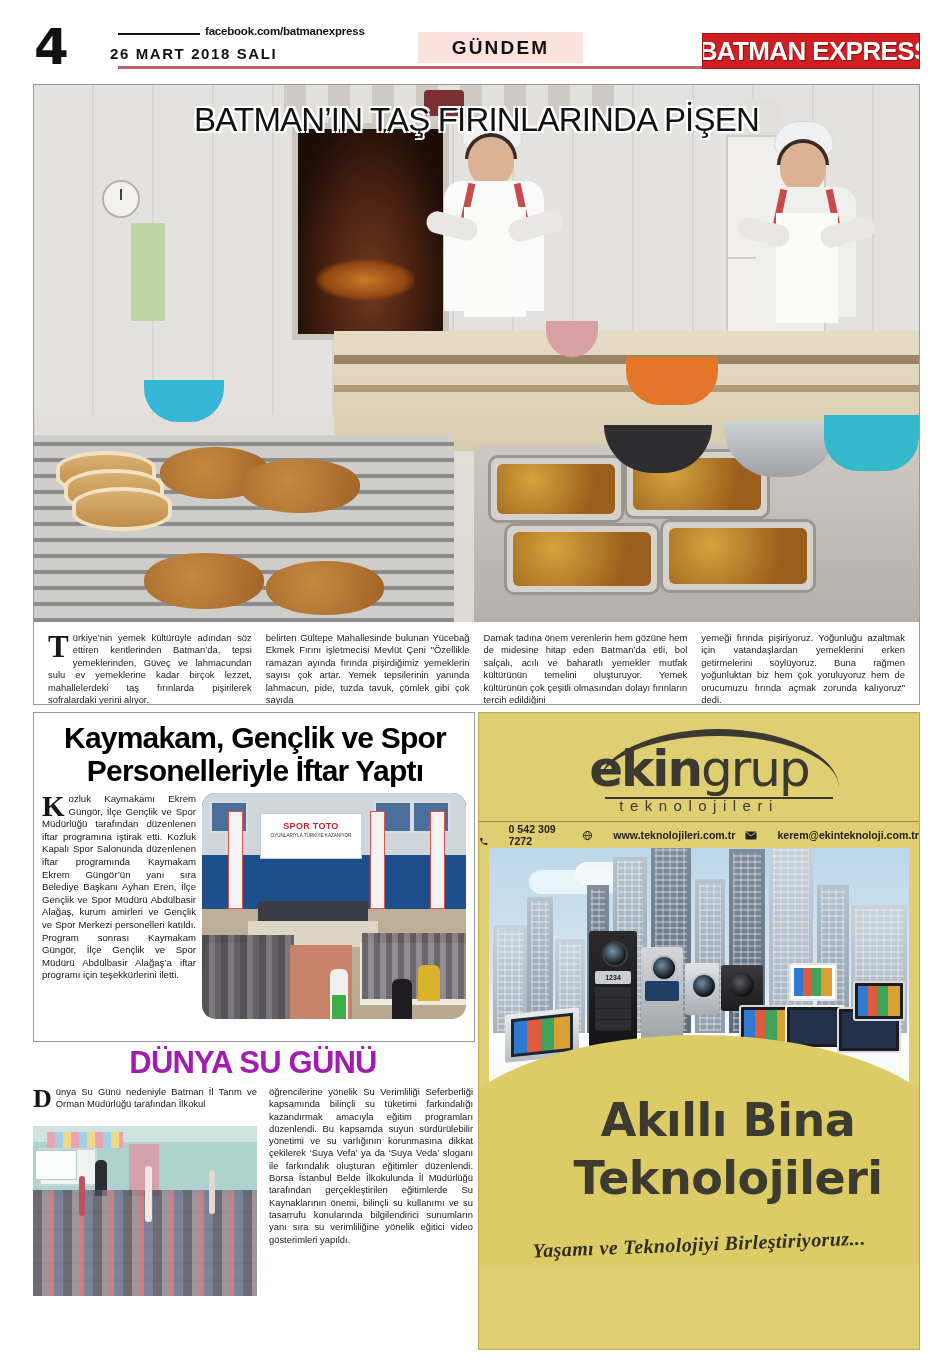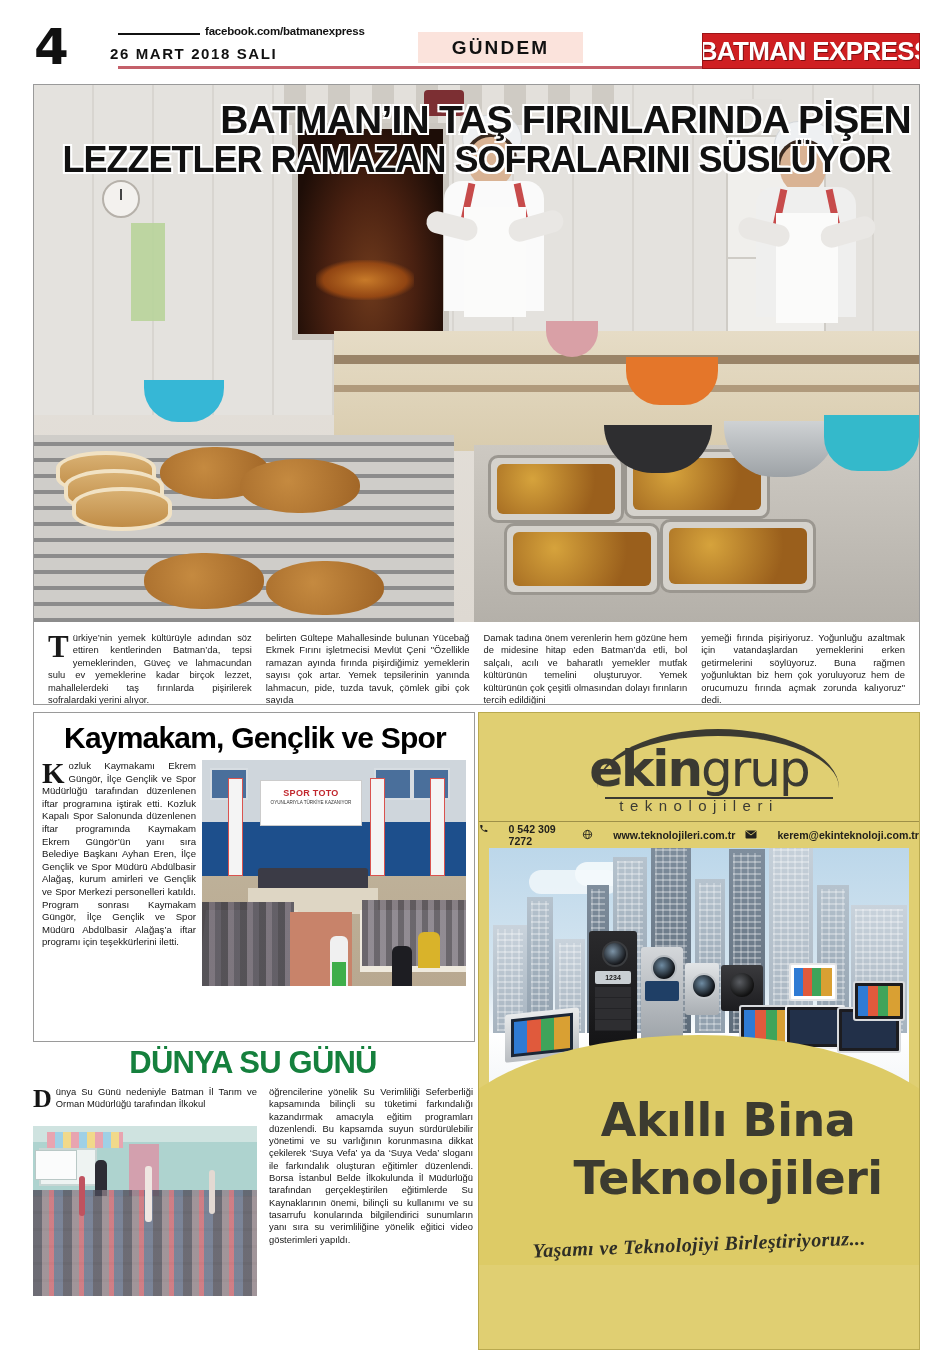--- a/index.html
+++ b/index.html
@@ -133,21 +133,21 @@
   .art2{position:absolute;left:33px;top:712px;width:440px;height:328px;border:1px solid #9a9a9a;background:#fff;overflow:hidden;}
   .art2-head{padding:8px 6px 4px 8px;}
   .art2-head h2{
     margin:0;font-size:30px;line-height:33px;font-weight:700;letter-spacing:-0.8px;
     font-family:"Liberation Sans",sans-serif;text-align:center;color:#000;
   }
   .art2-body{position:relative;height:236px;}
   .art2-text{position:absolute;left:8px;top:2px;width:154px;font-size:9.6px;line-height:12.6px;text-align:justify;color:#151515;}
   .art2-text .dropcap{font-size:29px;line-height:23px;}
   .art2-photo{position:absolute;left:168px;top:2px;width:264px;height:226px;overflow:hidden;
-    background:linear-gradient(#1d3f6e 0%, #2f5c92 28%, #c0b49c 30%, #b8a890 100%);}
+    background:linear-gradient(#1d3f6e 0%, #2f5c92 28%, #c0b49c 30%, #b8a890 100%);border-radius:14px;}
   .gym-wallTop{position:absolute;left:0;top:0;width:264px;height:62px;background:#cfd6dc;}
   .gym-win{position:absolute;top:8px;width:34px;height:28px;background:#4a6f9b;border:2px solid #d7dde2;}
   .gym-blueband{position:absolute;left:0;top:62px;width:264px;height:54px;background:#1d4f8c;}
   .gym-banner{position:absolute;left:58px;top:20px;width:100px;height:44px;background:#fff;border:1px solid #ccc;}
   .gym-banner b{display:block;font-size:9px;line-height:12px;text-align:center;margin-top:6px;color:#c1272d;font-weight:800;letter-spacing:0.3px;}
   .gym-banner i{display:block;font-size:4.6px;text-align:center;font-style:normal;color:#333;margin-top:1px;}
   .gym-flag{position:absolute;top:18px;width:13px;height:96px;background:#f4f4f4;border:1px solid #d9534f;}
   .gym-head{position:absolute;left:56px;top:108px;width:110px;height:22px;background:#3b3b46;border-radius:3px;}
   .gym-table-main{position:absolute;left:46px;top:128px;width:130px;height:26px;background:#ded6c4;}
   .gym-carpet{position:absolute;left:88px;top:152px;width:62px;height:74px;background:#c8836a;}
@@ -158,21 +158,21 @@
   .gym-crowdR{position:absolute;left:160px;top:140px;width:104px;height:66px;
     background:repeating-linear-gradient(90deg,#4a4650 0 6px,#7a7480 6px 12px);opacity:.8;}
   .gym-p1{position:absolute;left:128px;top:176px;width:18px;height:50px;background:#f0f0f0;border-radius:6px 6px 0 0;}
   .gym-p1:after{content:"";position:absolute;left:2px;top:26px;width:14px;height:24px;background:#3fae4a;}
   .gym-p2{position:absolute;left:190px;top:186px;width:20px;height:40px;background:#1d1d22;border-radius:6px 6px 0 0;}
   .gym-p3{position:absolute;left:216px;top:172px;width:22px;height:36px;background:#d9b32a;border-radius:6px 6px 0 0;}
 
   
   .art3{position:absolute;left:33px;top:1046px;width:440px;height:302px;background:#fff;overflow:hidden;}
   .art3-head h2{
-    margin:0;font-size:31px;line-height:34px;font-weight:700;letter-spacing:-0.8px;text-align:center;color:#15803d;
+    margin:0;font-size:31px;line-height:34px;font-weight:700;letter-spacing:-0.8px;text-align:center;color:#a21caf;
     font-family:"Liberation Sans",sans-serif;
   }
   .art3-body{position:relative;margin-top:6px;}
   .art3-lead{font-size:9.4px;line-height:12.3px;text-align:justify;width:224px;color:#151515;}
   .art3-lead .dropcap{font-size:26px;line-height:21px;}
   .art3-photo{position:absolute;left:0;top:40px;width:224px;height:170px;overflow:hidden;background:#bfd8d4;}
   .cls-wallback{position:absolute;left:0;top:0;width:224px;height:64px;background:#aed3cf;}
   .cls-ceil{position:absolute;left:0;top:0;width:224px;height:16px;background:#cfe3e0;}
   .cls-board{position:absolute;left:6px;top:22px;width:54px;height:34px;background:#eef3f2;border:2px solid #c8d6d4;}
   .cls-screen{position:absolute;left:2px;top:24px;width:40px;height:28px;background:#fbfcfc;border:1px solid #b9c8c6;}
@@ -207,21 +207,21 @@
   .ad-logo .ul{position:absolute;left:126px;top:84px;width:228px;height:2px;background:#3b3a32;}
   .ad-logo .sub{
     position:absolute;left:0;top:84px;width:440px;text-align:center;
     font-size:15px;letter-spacing:6.5px;color:#3b3a32;font-weight:400;
   }
   .ad-contact{
     position:relative;height:26px;border-top:1.5px solid #9e9048;
     display:flex;align-items:center;justify-content:center;gap:10px;
     font-size:10.6px;font-weight:700;color:#22211c;
   }
-  .ad-contact .ci{display:inline-flex;align-items:flex-start;gap:20px;}
+  .ad-contact .ci{display:inline-flex;align-items:flex-end;gap:20px;}
   .ad-photo{position:relative;height:245px;overflow:hidden;
     background:linear-gradient(#bcd7ea 0%, #d8e7f1 55%, #ffffff 78%, #fefefe 100%);
     margin:0 10px;}
   .sky-cloud{position:absolute;left:40px;top:22px;width:90px;height:24px;background:#eef5fa;border-radius:14px;opacity:.9;}
   .sky-cloud2{position:absolute;left:86px;top:14px;width:50px;height:24px;background:#f4f9fc;border-radius:14px;opacity:.9;}
   .bld{position:absolute;bottom:58px;background:linear-gradient(#b6c3ce,#8e9dab);}
   .bld.l{background:linear-gradient(#c9d3dc,#a5b2be);}
   .bld.d{background:linear-gradient(#7f8e9d,#5d6b79);}
   .bld:after{content:"";position:absolute;inset:4px;
     background:repeating-linear-gradient(0deg, rgba(255,255,255,.32) 0 2px, transparent 2px 6px),
@@ -348,24 +348,22 @@
         <div class="tepsi" style="left:14px;top:10px;width:130px;height:62px;"></div>
         <div class="tepsi" style="left:150px;top:4px;width:140px;height:64px;"></div>
         <div class="tepsi" style="left:30px;top:78px;width:150px;height:66px;"></div>
         <div class="tepsi" style="left:186px;top:74px;width:150px;height:68px;"></div>
       </div>
       <div class="pan-dark"></div>
       <div class="pan-steel"></div>
       <div class="bowl bowl-teal"></div>
 
       <div style="position:absolute;left:0;top:16px;width:885px;text-align:center;padding:0 8px;box-sizing:border-box;">
-        <div style="font-size:39px;line-height:38px;font-weight:700;letter-spacing:-0.8px;color:#111;
-                    text-shadow:2px 2px 0 #fff,-2px 2px 0 #fff,2px -2px 0 #fff,-2px -2px 0 #fff;text-align:right;">BATMAN’IN TAŞ FIRINLARINDA PİŞEN</div>
-        <div style="font-size:36px;line-height:42px;font-weight:700;letter-spacing:-1px;color:#111;
-                    text-shadow:2px 2px 0 #fff,-2px 2px 0 #fff,2px -2px 0 #fff,-2px -2px 0 #fff;">LEZZETLER RAMAZAN SOFRALARINI SÜSLÜYOR</div>
+        <div style="font-size:33px;line-height:38px;font-weight:400;letter-spacing:-0.8px;color:#111;
+                    text-shadow:2px 2px 0 #fff,-2px 2px 0 #fff,2px -2px 0 #fff,-2px -2px 0 #fff;">BATMAN’IN TAŞ FIRINLARINDA PİŞEN</div>
       </div>
     </div>
 
     <div class="lead-text">
       <div class="lead-col">
         <p><span class="dropcap">T</span><span>ürkiye’nin yemek kültürüyle adından söz ettiren kentlerinden Batman’da, tepsi yemeklerinden, Güveç ve lahmacundan sulu ev yemeklerine kadar birçok lezzet, mahallelerdeki taş fırınlarda pişirilerek sofralardaki yerini alıyor.</span></p>
       </div>
       <div class="lead-col">
         <p>belirten Gültepe Mahallesinde bulunan Yücebağ Ekmek Fırını işletmecisi Mevlüt Çeni "Özellikle ramazan ayında fırında pişirdiğimiz yemeklerin sayısı çok artar. Yemek tepsilerinin yanında lahmacun, pide, tuzda tavuk, çömlek gibi çok sayıda</p>
       </div>
@@ -374,20 +372,21 @@
       </div>
       <div class="lead-col">
         <p>yemeği fırında pişiriyoruz. Yoğunluğu azaltmak için vatandaşlardan yemeklerini erken getirmelerini söylüyoruz. Buna rağmen yoğunluktan biz hem çok yoruluyoruz hem de orucumuzu fırında açmak zorunda kalıyoruz" dedi.</p>
       </div>
     </div>
   </div>
 
   <div class="art2">
     <div class="art2-head">
       <h2>Kaymakam, Gençlik ve Spor</h2>
+      <h2>Personelleriyle İftar Yaptı</h2>
     </div>
     <div class="art2-body">
       <div class="art2-text">
         <span class="dropcap">K</span><span>ozluk Kaymakamı Ekrem Güngör, İlçe Gençlik ve Spor Müdürlüğü tarafından düzenlenen iftar programına iştirak etti. Kozluk Kapalı Spor Salonunda düzenlenen iftar programında Kaymakam Ekrem Güngör’ün yanı sıra Belediye Başkanı Ayhan Eren, İlçe Gençlik ve Spor Müdürü Abdülbasir Alağaş, kurum amirleri ve Gençlik ve Spor Merkezi personelleri katıldı. Program sonrası Kaymakam Güngör, İlçe Gençlik ve Spor Müdürü Abdülbasir Alağaş’a iftar programı için teşekkürlerini iletti.</span>
       </div>
       <div class="art2-photo">
         <div class="gym-wallTop"></div>
         <div class="gym-win" style="left:8px;"></div>
         <div class="gym-win" style="left:172px;"></div>
         <div class="gym-win" style="left:210px;"></div>

